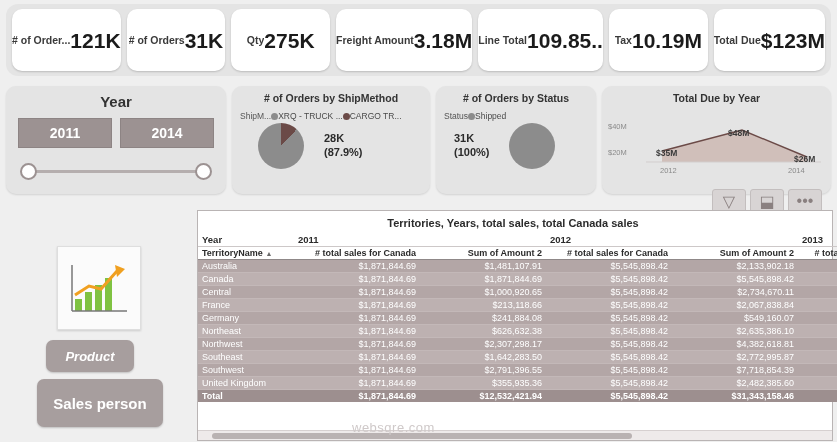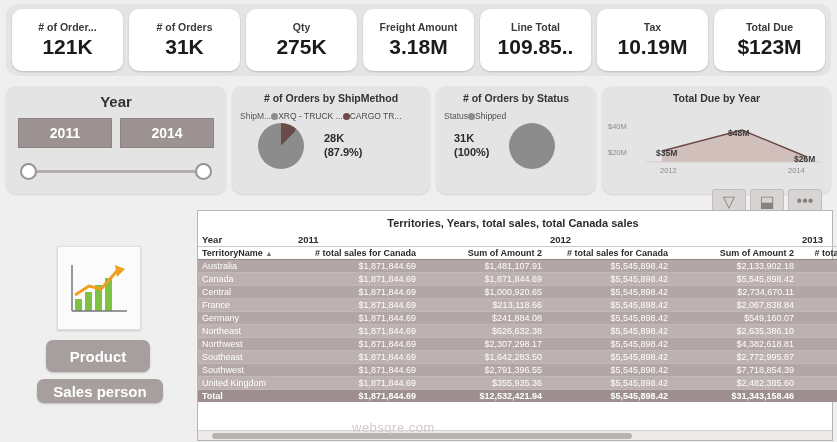--- a/index.html
+++ b/index.html
@@ -21,21 +21,20 @@
     align-items: center;
     padding: 0 6px;
     gap: 6px;
   }
   .kpi-card {
     flex: 1 1 0;
     height: 62px;
     background: #ffffff;
     border-radius: 10px;
     display: flex;
-    flex-direction: column;
     align-items: center;
     justify-content: center;
     box-shadow: 0 1px 2px rgba(0,0,0,0.18);
   }
   .kpi-title {
     font-size: 10.5px; color: #3a3a3a; font-weight: bold;
     white-space: nowrap; overflow: hidden; text-overflow: ellipsis;
     max-width: 104px; text-align: center;
   }
   .kpi-value {
@@ -128,22 +127,22 @@
     position: absolute; left: 57px; top: 246px; width: 84px; height: 84px;
     background: #fbfbfb; border: 1px solid #dedede;
     box-shadow: 0 1px 2px rgba(0,0,0,0.15);
     display: flex; align-items: center; justify-content: center;
   }
   .pill {
     position: absolute; background: #a79e9e; color: #ffffff;
     font-weight: bold; display: flex; align-items: center; justify-content: center;
     border-radius: 7px; box-shadow: 0 1px 2px rgba(0,0,0,0.2);
   }
-  #btn-product { left: 46px; top: 340px; width: 104px; height: 32px; font-size: 15px; }
-  #btn-salesperson { left: 37px; top: 379px; width: 126px; height: 24px; font-size: 15px; }
+  #btn-product { left: 46px; top: 340px; width: 88px; height: 32px; font-size: 13px; font-style: italic; }
+  #btn-salesperson { left: 37px; top: 379px; width: 126px; height: 48px; font-size: 15px; }
 
   
   #matrix-panel {
     position: absolute; left: 197px; top: 210px; width: 636px; height: 231px;
     background: #ffffff; border: 1px solid #b9b4b4;
   }
   .matrix-title {
     text-align: center; font-size: 11px; font-weight: bold; color: #2b2b2b;
     padding: 6px 4px 4px 0;
   }

